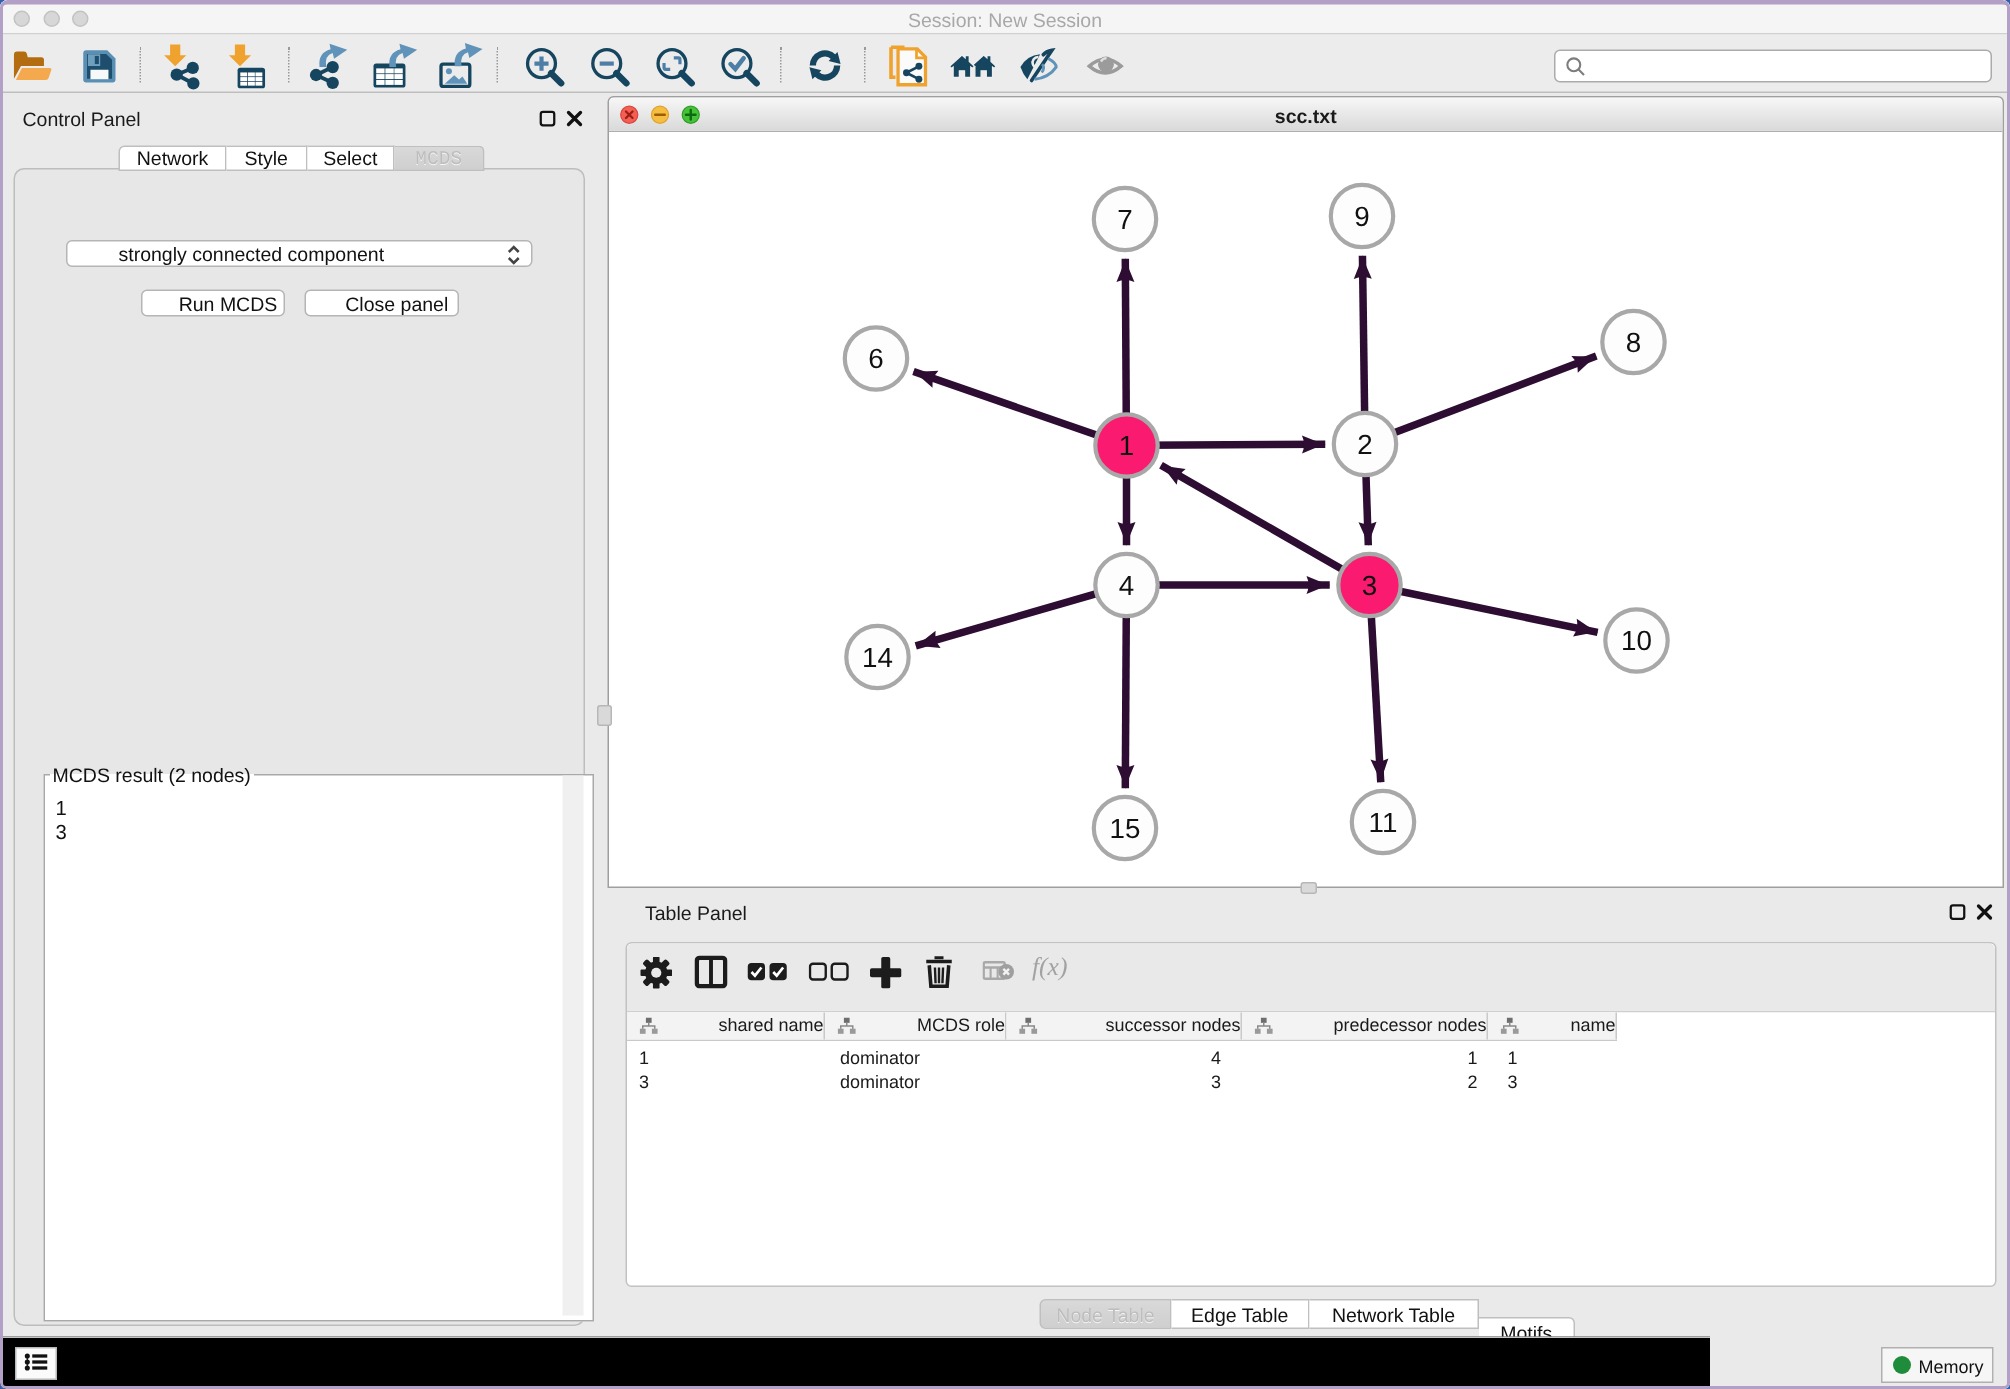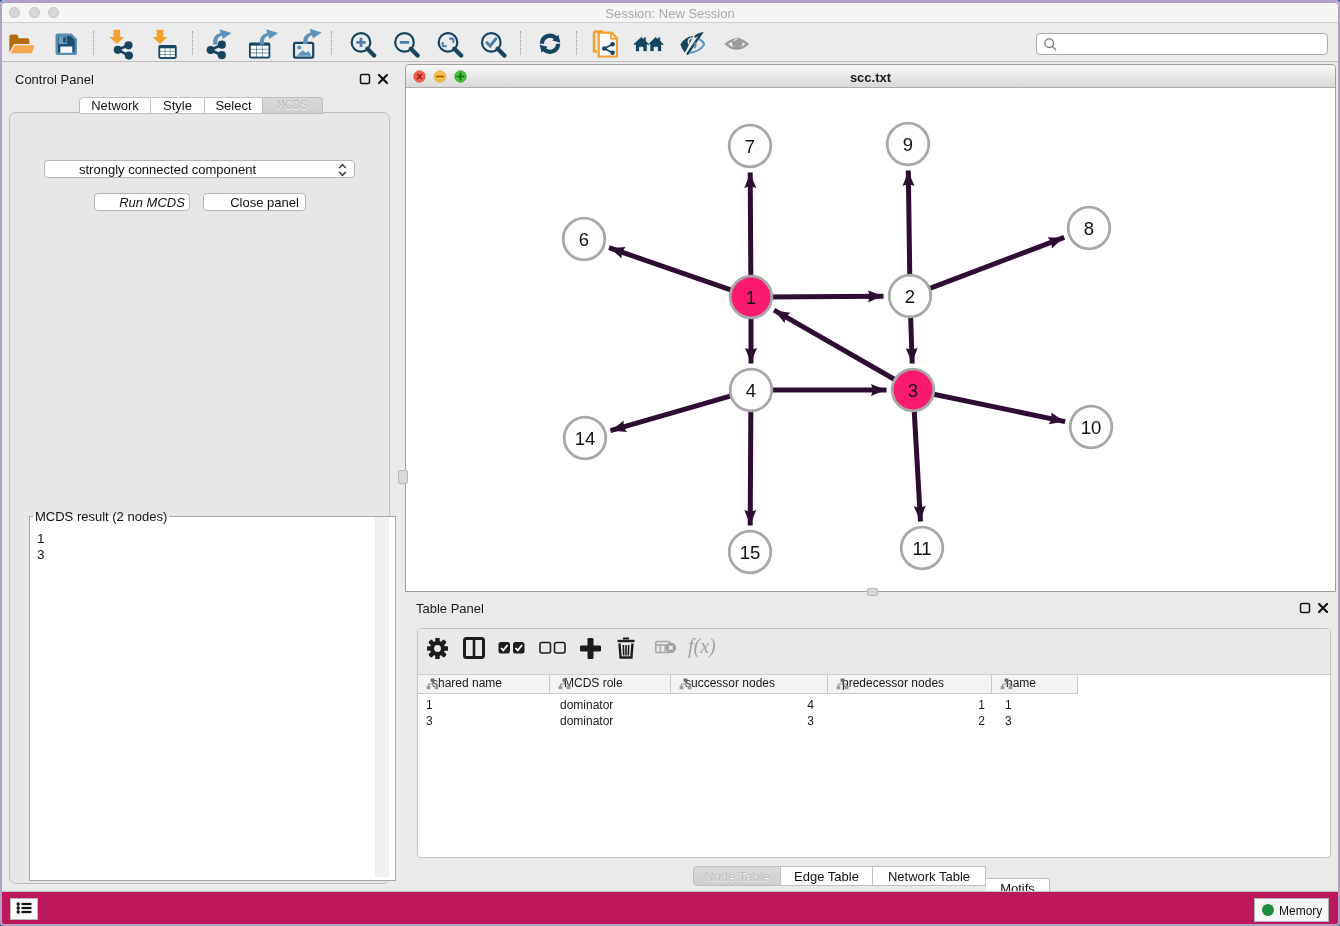--- a/index.html
+++ b/index.html
@@ -16,21 +16,21 @@
   .toolbar{left:0;top:23px;width:100%;height:38px;background:#ececec;border-bottom:1px solid #bebebe;}
   .sep{top:8px;height:24px;width:1px;border-left:1px dotted #999;}
   .search{left:1036px;top:10px;width:290px;height:20px;background:#fff;border:1px solid #ababab;border-radius:4px;}
   .pnl-title{font-size:13px;color:#1a1a1a;}
   .tab{position:absolute;top:0;height:17px;background:#fff;border:1px solid #bfbfbf;box-sizing:border-box;
        font-size:13px;color:#111;text-align:center;line-height:16px;}
   .tabsel{background:linear-gradient(#d9d9d9,#cfcfcf);color:#bdbdbd;text-shadow:0 1px 0 #f5f5f5;}
   .btn{background:#fff;border:1px solid #b5b5b5;border-radius:4px;box-sizing:border-box;
        font-size:13px;color:#111;text-align:center;padding-left:20px;}
   .th{position:absolute;top:0;height:18px;background:#f3f3f3;border-right:1px solid #c9c9c9;
-      box-sizing:border-box;font-size:12px;color:#1a1a1a;text-align:left;line-height:17px;}
+      box-sizing:border-box;font-size:12px;color:#1a1a1a;text-align:right;line-height:17px;}
   .td{position:absolute;font-size:12px;color:#1a1a1a;white-space:nowrap;}
 </style>
 </head>
 <body>
 <div class="win">
 
   <div class="abs titlebar"></div>
   <div class="abs tl" style="left:9px;"></div>
   <div class="abs tl" style="left:29px;"></div>
   <div class="abs tl" style="left:48px;"></div>
@@ -176,21 +176,21 @@
     <div class="abs tab" style="left:151px;width:54px;top:35px;border-left:none;">Style</div>
     <div class="abs tab" style="left:205px;width:58px;top:35px;border-left:none;">Select</div>
     <div class="abs tab tabsel" style="left:263px;width:60px;top:35px;border-left:none;border-radius:0 4px 0 0;font-family:Liberation Mono, monospace;">MCDS</div>
     <div class="abs btn" style="left:44px;top:98px;width:311px;height:18px;line-height:17px;text-align:left;">
       <span style="padding-left:14px;">strongly connected component</span>
       <svg style="position:absolute;right:6px;top:2px;" width="11" height="14" viewBox="0 0 11 14">
         <path d="M2.2 5 L5.5 1.7 L8.8 5" fill="none" stroke="#444" stroke-width="1.7"></path>
         <path d="M2.2 9 L5.5 12.3 L8.8 9" fill="none" stroke="#444" stroke-width="1.7"></path>
       </svg>
     </div>
-    <div class="abs btn" style="left:94px;top:131px;width:96px;height:18px;line-height:17px;font-style:italic;">Run MCDS</div>
+    <div class="abs btn" style="left:94px;top:131px;width:96px;height:18px;line-height:17px;">Run MCDS</div>
     <div class="abs btn" style="left:203px;top:131px;width:103px;height:18px;line-height:17px;">Close panel</div>
     <fieldset class="abs" style="left:14px;top:432px;width:367px;height:372px;margin:15px;padding:0;border:1px solid #a9a9a9;background:#fff;box-sizing:border-box;">
       <legend style="font-size:13px;color:#111;margin-left:3px;padding:0 2px;font-family:'Liberation Sans',sans-serif;">MCDS result (2 nodes)</legend>
       <div class="abs" style="left:7px;top:7px;font-size:13.5px;color:#111;">1</div>
       <div class="abs" style="left:7px;top:23px;font-size:13.5px;color:#111;">3</div>
       <div class="abs" style="left:345px;top:-7px;width:14px;height:360px;background:#f0f0f0;"></div>
     </fieldset>
   </div>
 
   <div class="abs" id="net" style="left:405px;top:64px;width:931px;height:528px;background:#fff;border:1px solid #9f9f9f;box-sizing:border-box;border-radius:4px 4px 0 0;">
@@ -247,21 +247,21 @@
       <text x="685" y="346.5" font-size="18.5" fill="#111" text-anchor="middle">10</text>
       <text x="344" y="471.5" font-size="18.5" fill="#111" text-anchor="middle">15</text>
       <text x="516" y="467.5" font-size="18.5" fill="#111" text-anchor="middle">11</text>
     </svg>
   </div>
 
   <div class="abs" style="left:398px;top:470px;width:8px;height:12px;background:#d9d9d9;border:1px solid #b7b7b7;border-radius:2px;"></div>
   <div class="abs" style="left:867px;top:588px;width:9px;height:6px;background:#d9d9d9;border:1px solid #b7b7b7;border-radius:2px;"></div>
 
   <div class="abs" id="tbl" style="left:405px;top:595px;width:935px;height:296px;">
-    <div class="abs pnl-title" style="left:11px;top:6px;">Table Panel</div>
+    <div class="abs pnl-title" style="left:25px;top:6px;">Table Panel</div>
     <svg class="abs" style="left:894px;top:7px;" width="12" height="12" viewBox="0 0 12 12">
       <rect x="1.5" y="1.5" width="9" height="9" rx="1.5" fill="none" stroke="#111" stroke-width="1.5"></rect>
       </svg>
     <svg class="abs" style="left:912px;top:7px;" width="12" height="12" viewBox="0 0 12 12">
       <path d="M2 2 L10 10 M10 2 L2 10" stroke="#111" stroke-width="2.2" stroke-linecap="round"></path>
       </svg>
     <div class="abs" id="tblbox" style="left:12px;top:33px;width:914px;height:230px;background:#fff;border:1px solid #c2c2c2;border-radius:4px;box-sizing:border-box;">
       <div class="abs" style="left:0;top:0;width:912px;height:45px;background:#e9e9e9;border-bottom:1px solid #cfcfcf;border-radius:4px 4px 0 0;">
         <svg style="position:absolute;left:9px;top:9px;" width="21" height="21" viewBox="0 0 21 21">
             <g transform="translate(10.5,10.5)">
@@ -304,21 +304,21 @@
 <line x1="12.7" y1="8" x2="12.3" y2="18.5" stroke="#1c1c1c" stroke-width="1.6"></line>
           </svg>
         <svg style="position:absolute;left:237px;top:11px;" width="21" height="16" viewBox="0 0 21 16">
             <rect x="0.8" y="1.5" width="14" height="11" rx="1" fill="none" stroke="#a9a9a9" stroke-width="1.6"></rect>
 <line x1="0.8" y1="5" x2="14.8" y2="5" stroke="#a9a9a9" stroke-width="1.6"></line>
 <line x1="5.4" y1="5" x2="5.4" y2="12.5" stroke="#a9a9a9" stroke-width="1.4"></line>
 <line x1="10.1" y1="5" x2="10.1" y2="12.5" stroke="#a9a9a9" stroke-width="1.4"></line>
 <circle cx="15.8" cy="7.8" r="5.2" fill="#9f9f9f"></circle>
 <path d="M13.9 5.9 L17.7 9.7 M17.7 5.9 L13.9 9.7" stroke="#f2f2f2" stroke-width="1.6"></path>
           </svg>
-        <div style="position:absolute;left:270px;top:6px;font-family:'Liberation Serif',serif;font-style:italic;font-size:20px;color:#a2a2a2;">f(x)</div>
+        <div style="position:absolute;left:270px;top:6px;font-family:'Liberation Serif',serif;font-style:italic;font-size:17px;color:#a2a2a2;">f(x)</div>
       </div>
       <div class="abs" style="left:0;top:46px;width:660px;height:19px;border-bottom:1px solid #c9c9c9;box-sizing:border-box;"></div>
       <div class="th" style="left:0px;top:46px;width:132px;height:18px;"><svg style="position:absolute;left:8px;top:3px;" width="13" height="12" viewBox="0 0 13 12">
   <rect x="4.6" y="0.5" width="3.8" height="3.4" fill="#6e6e6e"></rect>
   <rect x="0.6" y="7.8" width="3.8" height="3.4" fill="#9a9a9a"></rect>
   <rect x="8.6" y="7.8" width="3.8" height="3.4" fill="#9a9a9a"></rect>
   <path d="M6.5 3.9 V6 M2.5 7.8 V6 H10.5 V7.8" fill="none" stroke="#8a8a8a" stroke-width="1"></path>
 </svg><span style="padding-left:14px;">shared name</span></div>
       <div class="th" style="left:132px;top:46px;width:121px;height:18px;"><svg style="position:absolute;left:8px;top:3px;" width="13" height="12" viewBox="0 0 13 12">
   <rect x="4.6" y="0.5" width="3.8" height="3.4" fill="#6e6e6e"></rect>
@@ -354,21 +354,21 @@
       <div class="td" style="left:253px;top:85px;width:143px;text-align:right;">3</div>
       <div class="td" style="left:410px;top:85px;width:157px;text-align:right;">2</div>
       <div class="td" style="left:587px;top:85px;">3</div>
     </div>
     <div class="abs tab tabsel" style="left:288px;top:271px;width:88px;height:20px;line-height:19px;border-radius:4px 0 0 4px;">Node Table</div>
 <div class="abs tab" style="left:376px;top:271px;width:92px;height:20px;line-height:19px;border-left:none;">Edge Table</div>
 <div class="abs tab" style="left:468px;top:271px;width:113px;height:20px;line-height:19px;border-left:none;">Network Table</div>
 <div class="abs tab" style="left:581px;top:271px;width:64px;height:20px;line-height:19px;border-left:none;border-radius:0 4px 4px 0;margin-top:12px;">Motifs</div>
   </div>
 
-  <div class="abs" style="left:0;top:891px;width:1340px;height:35px;background:#be185d;border-top:1px solid #c4c4c4;box-sizing:content-box;">
+  <div class="abs" style="left:0;top:891px;width:1140px;height:35px;background:#000000;border-top:1px solid #c4c4c4;box-sizing:content-box;">
     <div class="abs" style="left:10px;top:6px;width:28px;height:22px;background:#fbfbfb;border:1px solid #b9b9b9;box-sizing:border-box;">
       <svg style="position:absolute;left:5px;top:3px;" width="16" height="12" viewBox="0 0 16 12">
         <line x1="2.2" y1="1.5" x2="2.2" y2="10.5" stroke="#111" stroke-width="0.8"></line>
         <circle cx="2.2" cy="2" r="1.7" fill="#111"></circle>
           <circle cx="2.2" cy="6" r="1.7" fill="#111"></circle>
           <circle cx="2.2" cy="10" r="1.7" fill="#111"></circle>
         <rect x="5.5" y="0.9" width="10" height="2.2" fill="#111"></rect>
         <rect x="5.5" y="4.9" width="10" height="2.2" fill="#111"></rect>
         <rect x="5.5" y="8.9" width="10" height="2.2" fill="#111"></rect>
       </svg>

